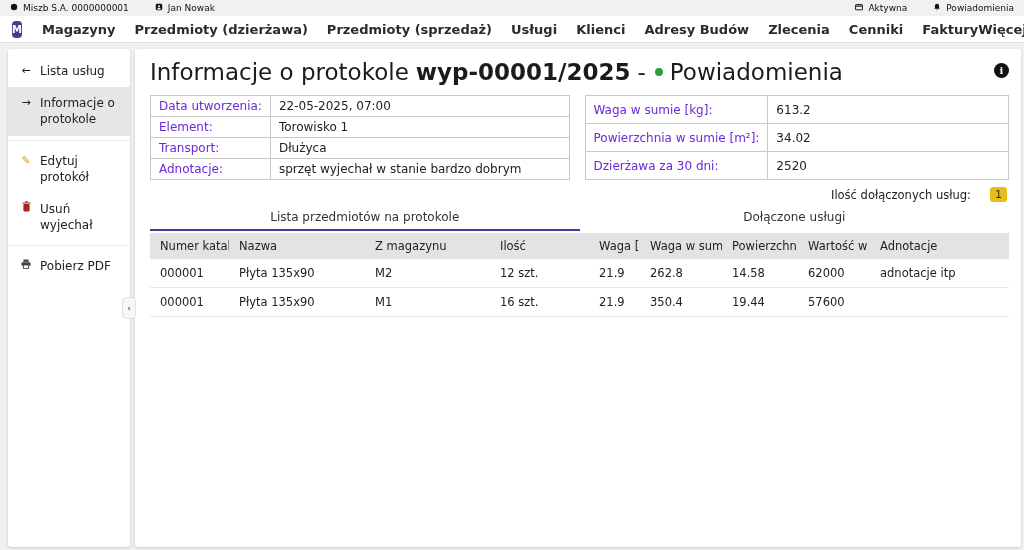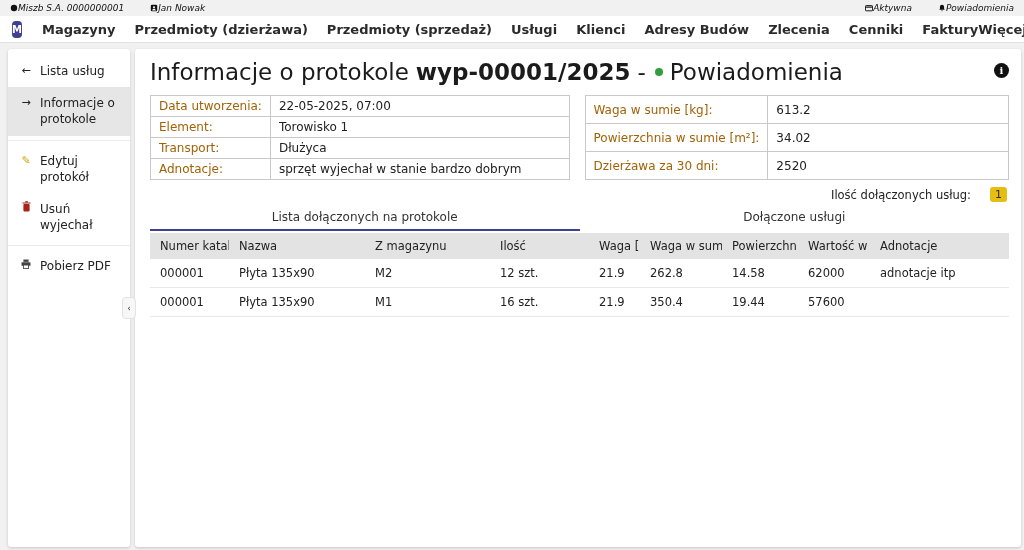--- a/index.html
+++ b/index.html
@@ -3,21 +3,21 @@
 <meta charset="utf-8">
 <style>
   * { margin:0; padding:0; box-sizing:border-box; }
   html,body { width:1024px; height:550px; overflow:hidden; }
   body { font-family:"DejaVu Sans","Liberation Sans",sans-serif; background:#f1f1f1; color:#222; }
 
   
   .topbar { height:16px; display:flex; align-items:center; justify-content:space-between;
             padding:0 10px; font-size:9px; color:#111; }
   .topbar-group { display:flex; align-items:center; gap:26px; }
-  .topbar-item { display:flex; align-items:center; cursor:pointer;font-style:italic; }
+  .topbar-item { display:flex; align-items:flex-start; gap:5px; cursor:pointer; }
   .tiny-icon { width:8px; height:8px; display:inline-block; }
 
   
   .navbar { height:27px; background:#fff; border-bottom:1px solid #e2e2e2;
             display:flex; align-items:center; padding:0 12px; }
   .logo { width:17px; height:17px; background:#3f3f94; color:#fff; border-radius:4px;
           font-size:10px; font-weight:bold; display:flex; align-items:center; justify-content:center; cursor:pointer; }
   .nav-divider { width:1px; height:16px; background:#e0e0e0; margin:0 10px; }
   .nav-items { display:flex; align-items:center; gap:19px; }
   .nav-item { font-size:13px; font-weight:600; color:#2b2b2b; cursor:pointer; white-space:nowrap; }
@@ -48,21 +48,21 @@
   .page-title b { font-weight:700; }
   .status-dot { width:8px; height:8px; border-radius:50%; display:inline-block; margin-left:2px; }
   .info-btn { width:15px; height:15px; border-radius:50%; background:#111; color:#fff;
               font-size:10px; font-weight:bold; font-family:"DejaVu Serif",serif;
               display:flex; align-items:center; justify-content:center; cursor:pointer; margin-top:4px; }
 
   
   .details-row { display:flex; justify-content:space-between; gap:15px; }
   table.details { border-collapse:collapse; font-size:12px; }
   table.details td { border:1px solid #c9c9c9; padding:3px 8px; height:19px; white-space:nowrap; }
-  table.details td.lbl { color:#a16207;margin-top:40px; }
+  table.details td.lbl { color:#6d28d9;margin-top:40px; }
   #details-left  { width:422px; } #details-left  td.lbl { width:76px; }
   #details-right { width:427px; } #details-right td.lbl { width:123px; }
   #details-left td.val, #details-right td.val { width:auto; }
 
   
   .badge-row { display:flex; justify-content:flex-end; align-items:center; gap:19px;
                margin:7px 2px 4px 0; font-size:11.5px; color:#222; }
   .count-badge { min-width:17px; height:15px; padding:0 4px; border-radius:3px;
                  font-size:11px; color:#33302a; display:flex; align-items:center; justify-content:center; }
 
@@ -254,21 +254,21 @@
         </tbody>
       </table>
     </div>
 
     <div class="badge-row">
       <span>Ilość dołączonych usług:</span>
       <span class="count-badge" id="count-badge" style="background: rgb(230, 189, 19);">1</span>
     </div>
 
     <div class="tabs">
-      <div class="tab active">Lista dołączonych na protokole</div>
+      <div class="tab active">Lista przedmiotów na protokole</div>
       <div class="tab">Dołączone usługi</div>
     </div>
 
     <table class="items">
       <thead>
         <tr>
 
             <th>Numer katalogowy</th>
 
             <th>Nazwa</th>

